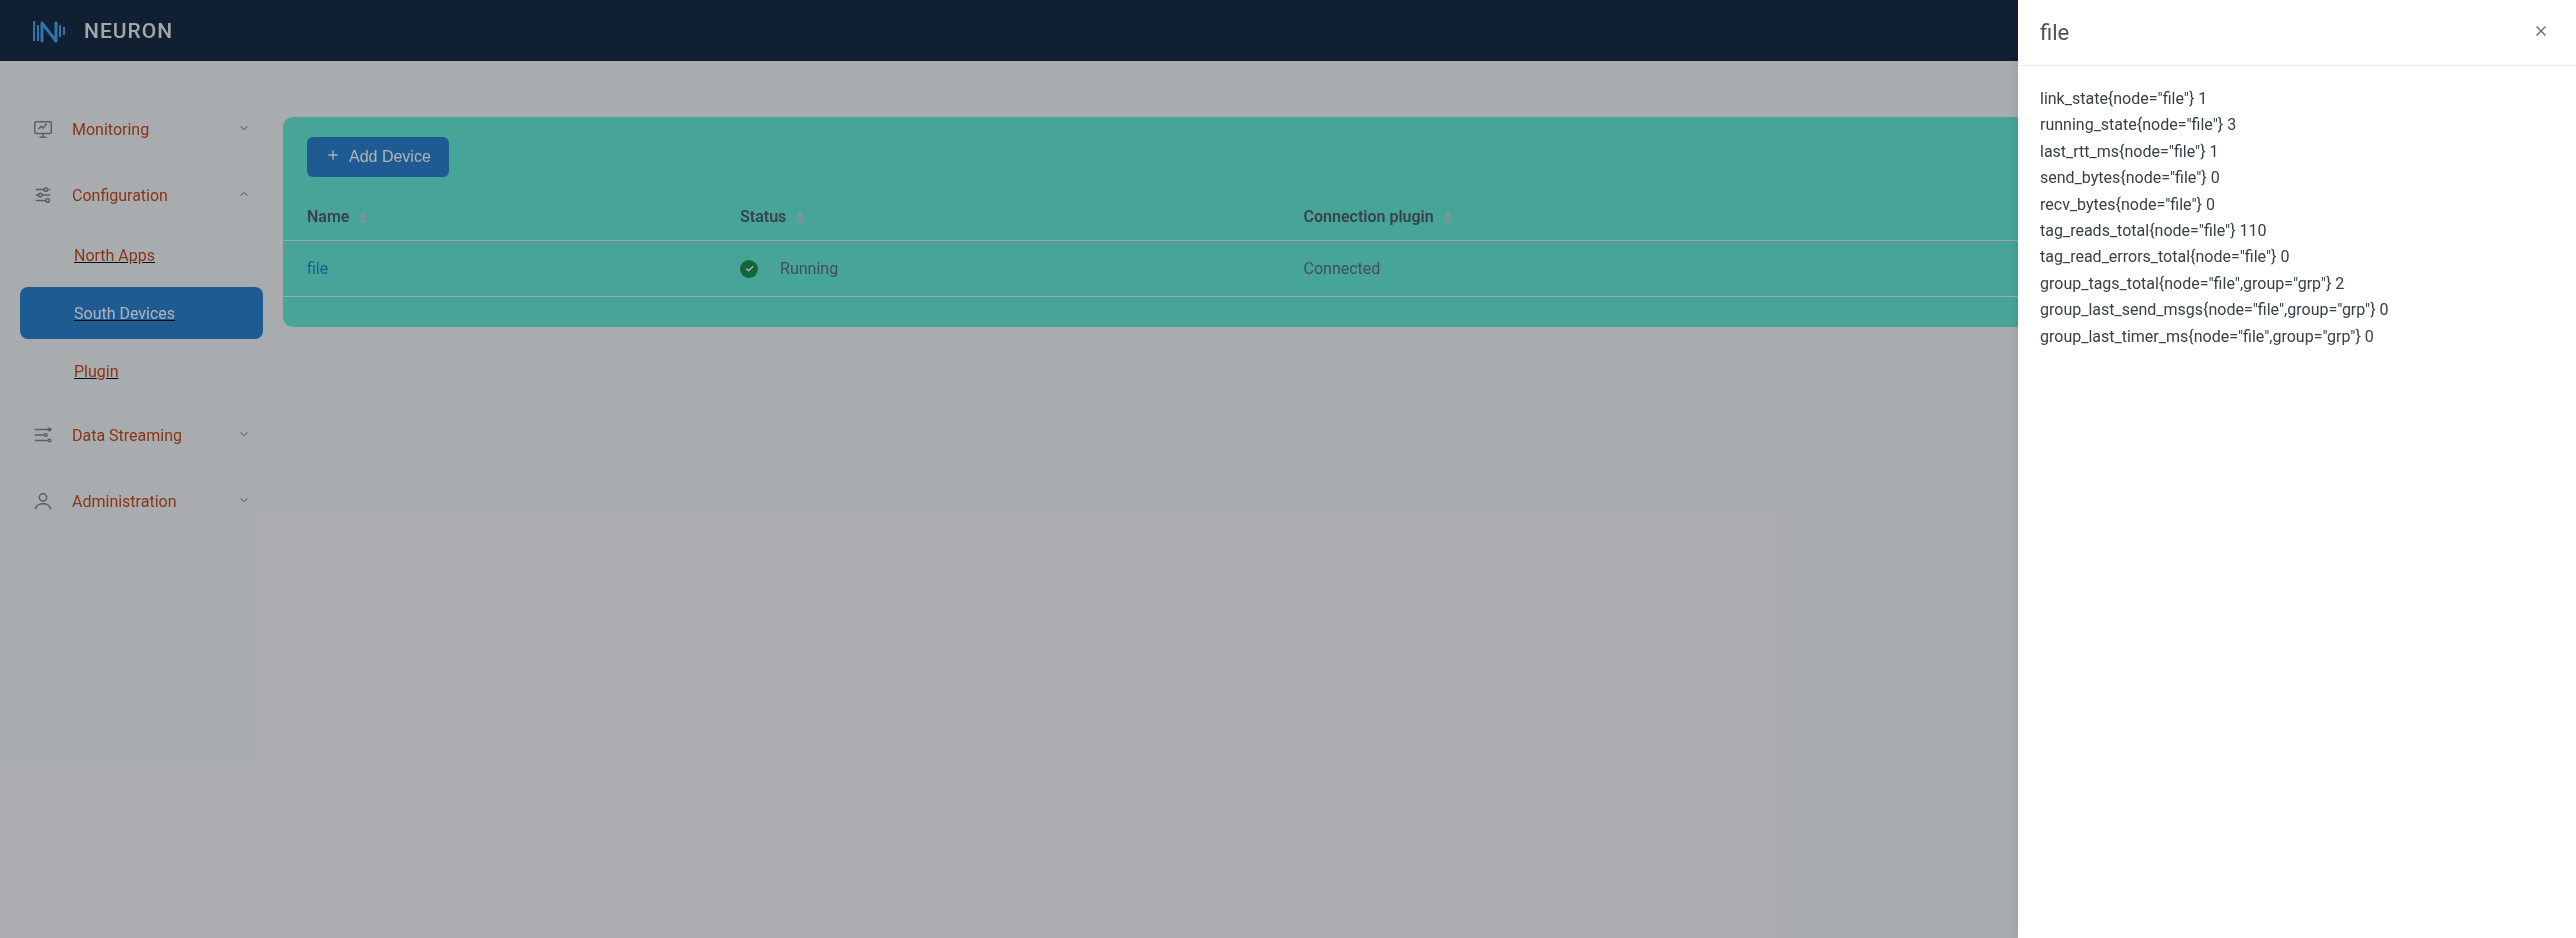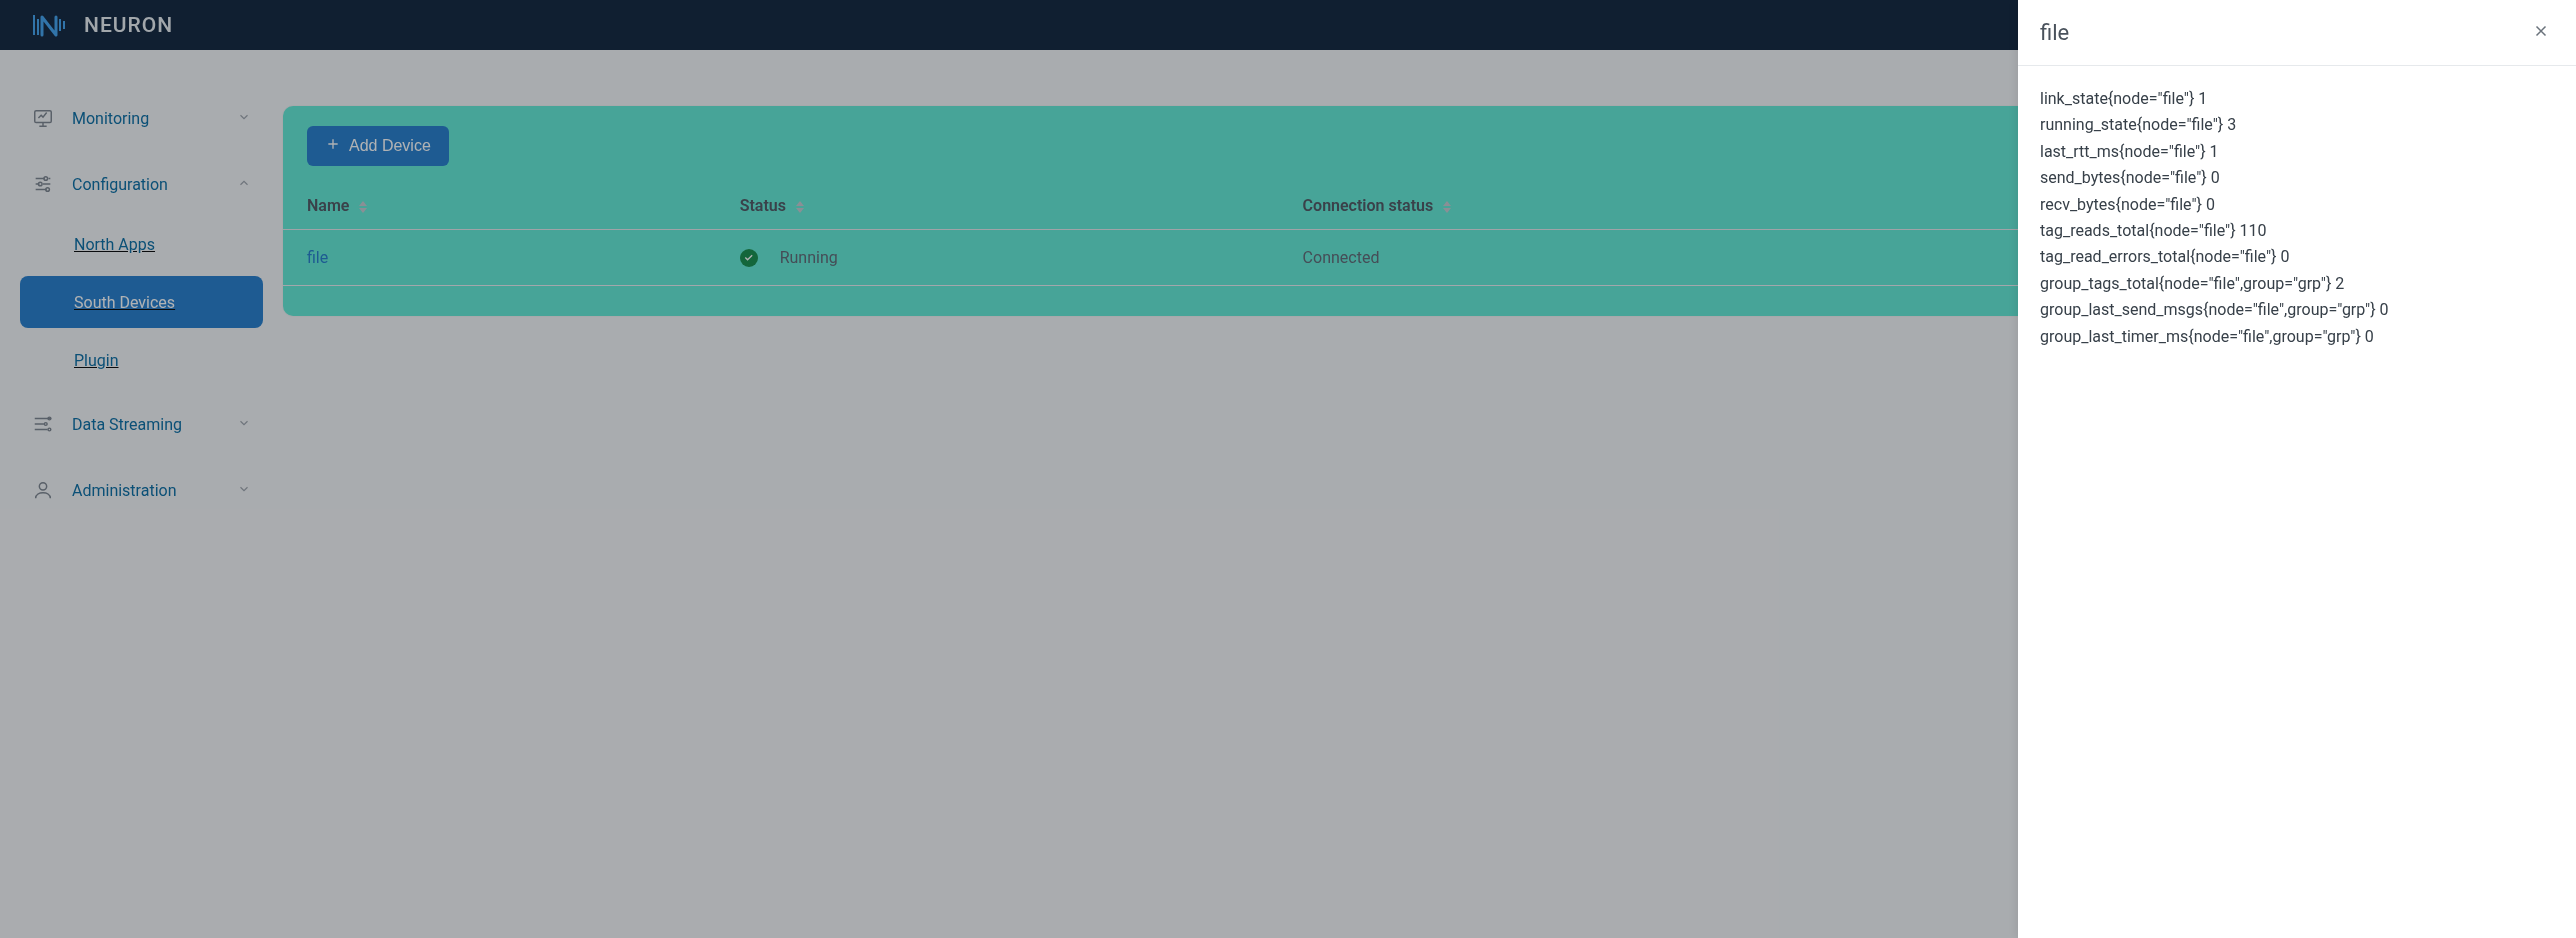--- a/index.html
+++ b/index.html
@@ -1,21 +1,21 @@
 <!DOCTYPE html>
 <html><head>
 <meta charset="utf-8">
 <style>
   * { box-sizing: border-box; margin: 0; padding: 0; }
   html, body { width: 100%; height: 100%; font-family: -apple-system, BlinkMacSystemFont, "Segoe UI", Roboto, "Helvetica Neue", Arial, sans-serif; }
   body { background:#f5f6f7; overflow:hidden; }
 
   
   .topbar {
-    height: 50px;
+    height: 61px;
     background: #0a1e36;
     display: flex;
     align-items: center;
     padding: 0 30px;
   }
   .logo-wrap { display:flex; align-items:center; gap:14px; }
   .brand-name { color:#eaeef2; font-size:21px; letter-spacing:1px; font-weight:500; }
 
   
   .shell { display:flex; height:calc(100% - 61px); }
@@ -24,21 +24,21 @@
   .sidebar {
     width: 283px;
     padding: 40px 20px 20px 20px;
     background: transparent;
   }
   .nav-group { margin-bottom: 10px; }
   .nav-item, .nav-subitem {
     display:flex; align-items:center;
     border-radius:8px;
     cursor:pointer;
-    color:#0369a1;
+    color:#c2410c;
     font-size:16px;
   }
   .nav-item { height:56px; padding:0 12px; gap:18px; justify-content:space-between; }
   .nav-item .nav-left { display:flex; align-items:center; gap:18px; }
   .nav-icon { width:22px; height:22px; display:flex; align-items:center; justify-content:center; flex:0 0 22px; }
   .nav-icon svg { stroke:#7a828c; }
   .nav-chevron svg { stroke:#9aa1a9; }
   .nav-sub { padding-left:0; margin-top:6px;text-decoration:underline; }
   .nav-subitem {
     height:52px; padding-left:54px; padding-right:14px;
@@ -294,21 +294,21 @@
                   </span>
               </th>
               <th>
                 <span>Status</span>
                 <span class="sort-icons">
                     <span class="tri up"></span>
                     <span class="tri down"></span>
                   </span>
               </th>
               <th>
-                <span>Connection status</span>
+                <span>Connection plugin</span>
                 <span class="sort-icons">
                     <span class="tri up"></span>
                     <span class="tri down"></span>
                   </span>
               </th>
               <th>
                 <span>Delay time</span>
               </th>
             </tr>
           </thead>

